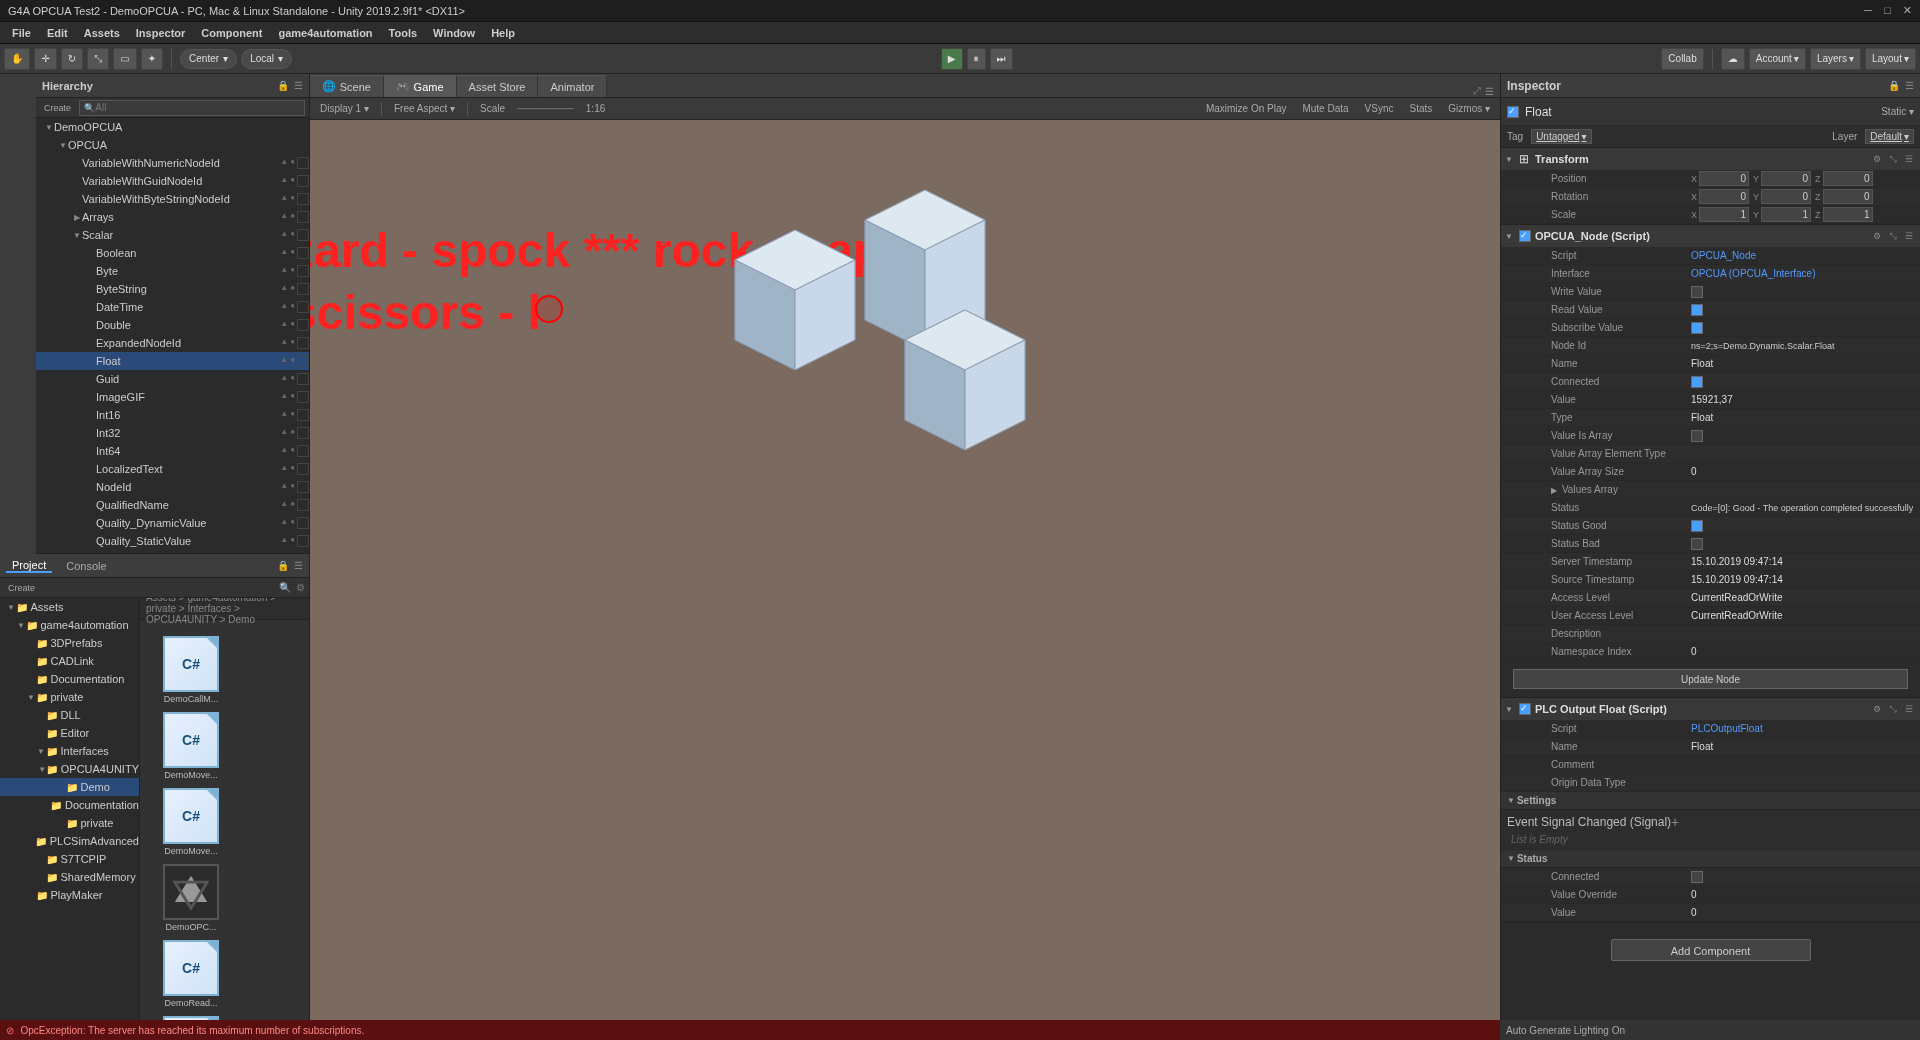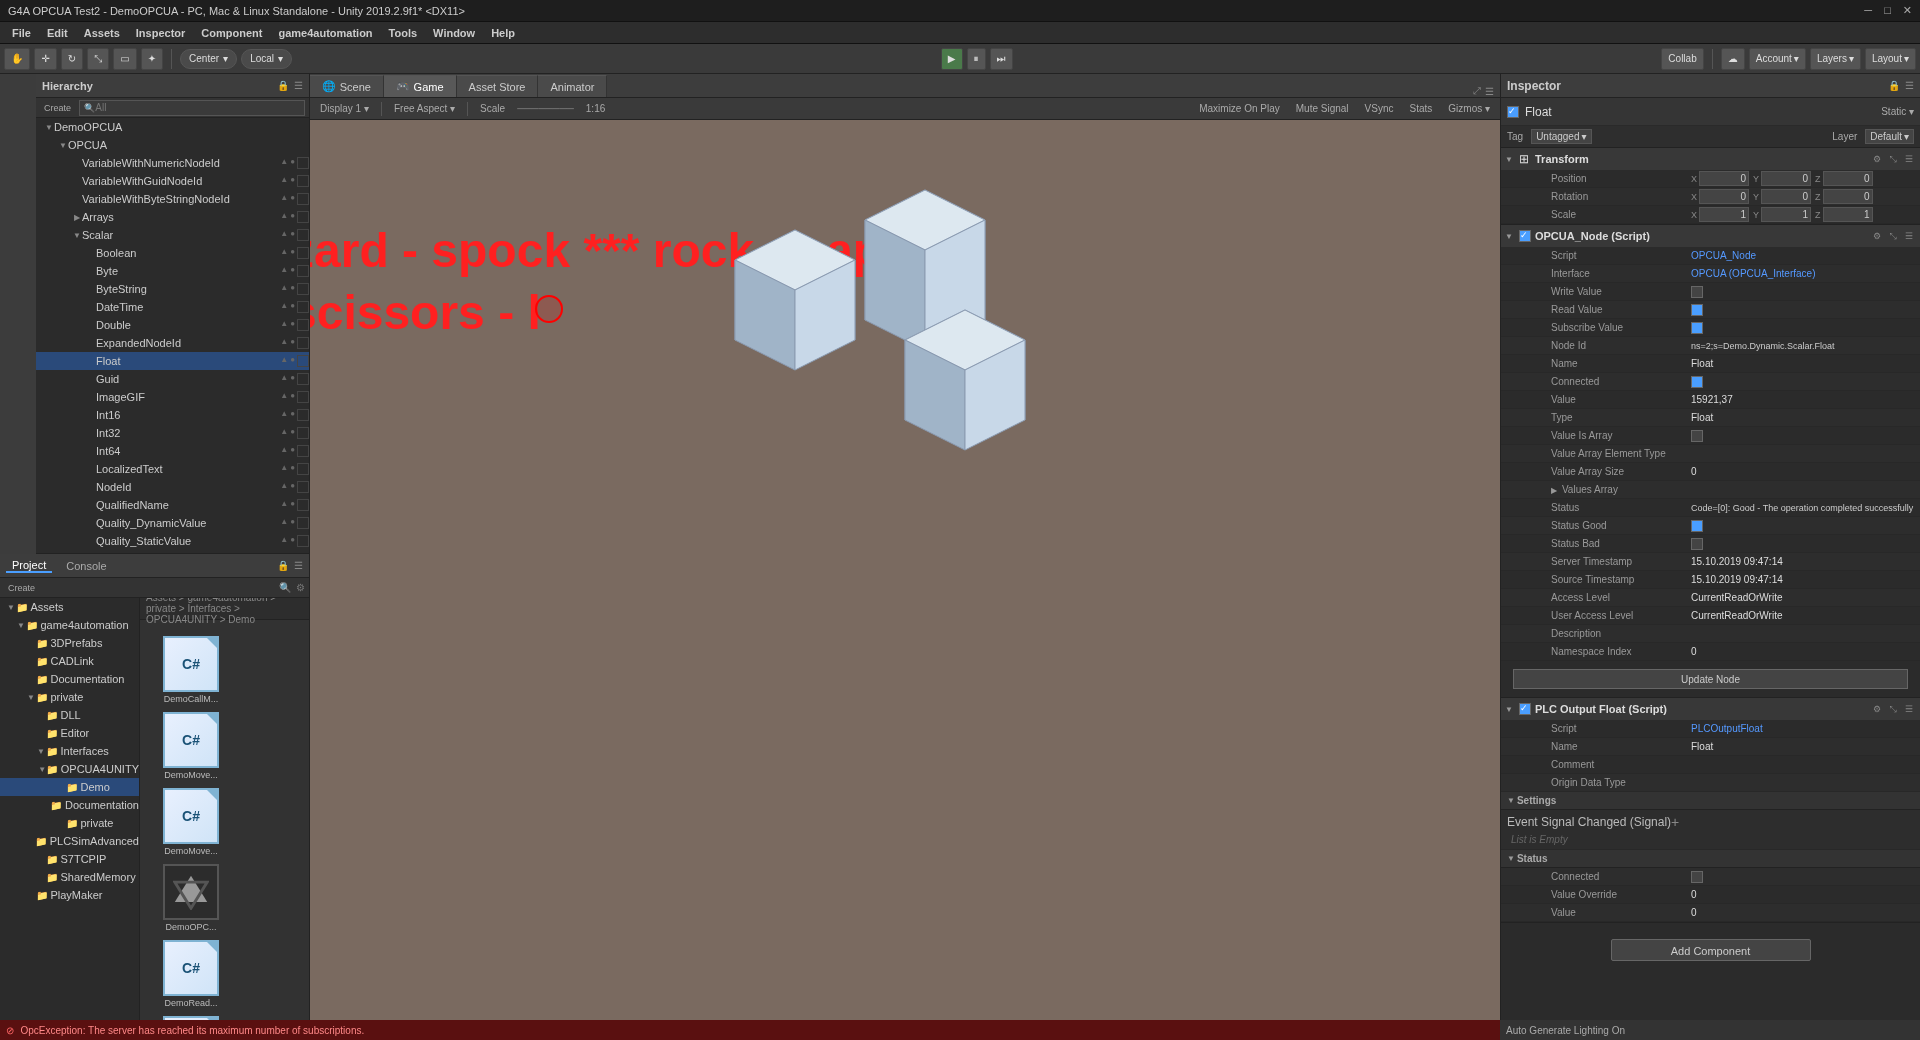--- a/index.html
+++ b/index.html
@@ -322,20 +322,21 @@
     .dropdown-field {
       background: #444;
       border: 1px solid #555;
       color: #ccc;
       font-size: 10px;
       padding: 1px 4px;
       cursor: pointer;
       display: flex;
       align-items: center;
       gap: 2px;
+      text-decoration: underline;
     }
 
     .component-section {
       border-bottom: 1px solid #222;
     }
     .component-header {
       height: 22px;
       background: #383838;
       display: flex;
       align-items: center;
@@ -1083,21 +1084,21 @@
     <div id="scene-toolbar">
       <span class="scene-toolbar-btn">Display 1 ▾</span>
       <div class="scene-toolbar-divider"></div>
       <span class="scene-toolbar-btn">Free Aspect ▾</span>
       <div class="scene-toolbar-divider"></div>
       <span class="scene-toolbar-btn">Scale</span>
       <span style="font-size:10px;color:#888;">────────</span>
       <span class="scene-toolbar-btn">1:16</span>
       <div style="margin-left:auto; display:flex; gap:8px;">
         <span class="scene-toolbar-btn">Maximize On Play</span>
-        <span class="scene-toolbar-btn">Mute Signal</span>
+        <span class="scene-toolbar-btn">Mute Data</span>
         <span class="scene-toolbar-btn">VSync</span>
         <span class="scene-toolbar-btn">Stats</span>
         <span class="scene-toolbar-btn">Gizmos ▾</span>
       </div>
     </div>
     <div id="scene-viewport">
 
       <div id="overlay-text">
         <div>zard - spock *** rock - paper -</div>
         <div>scissors - l</div>

